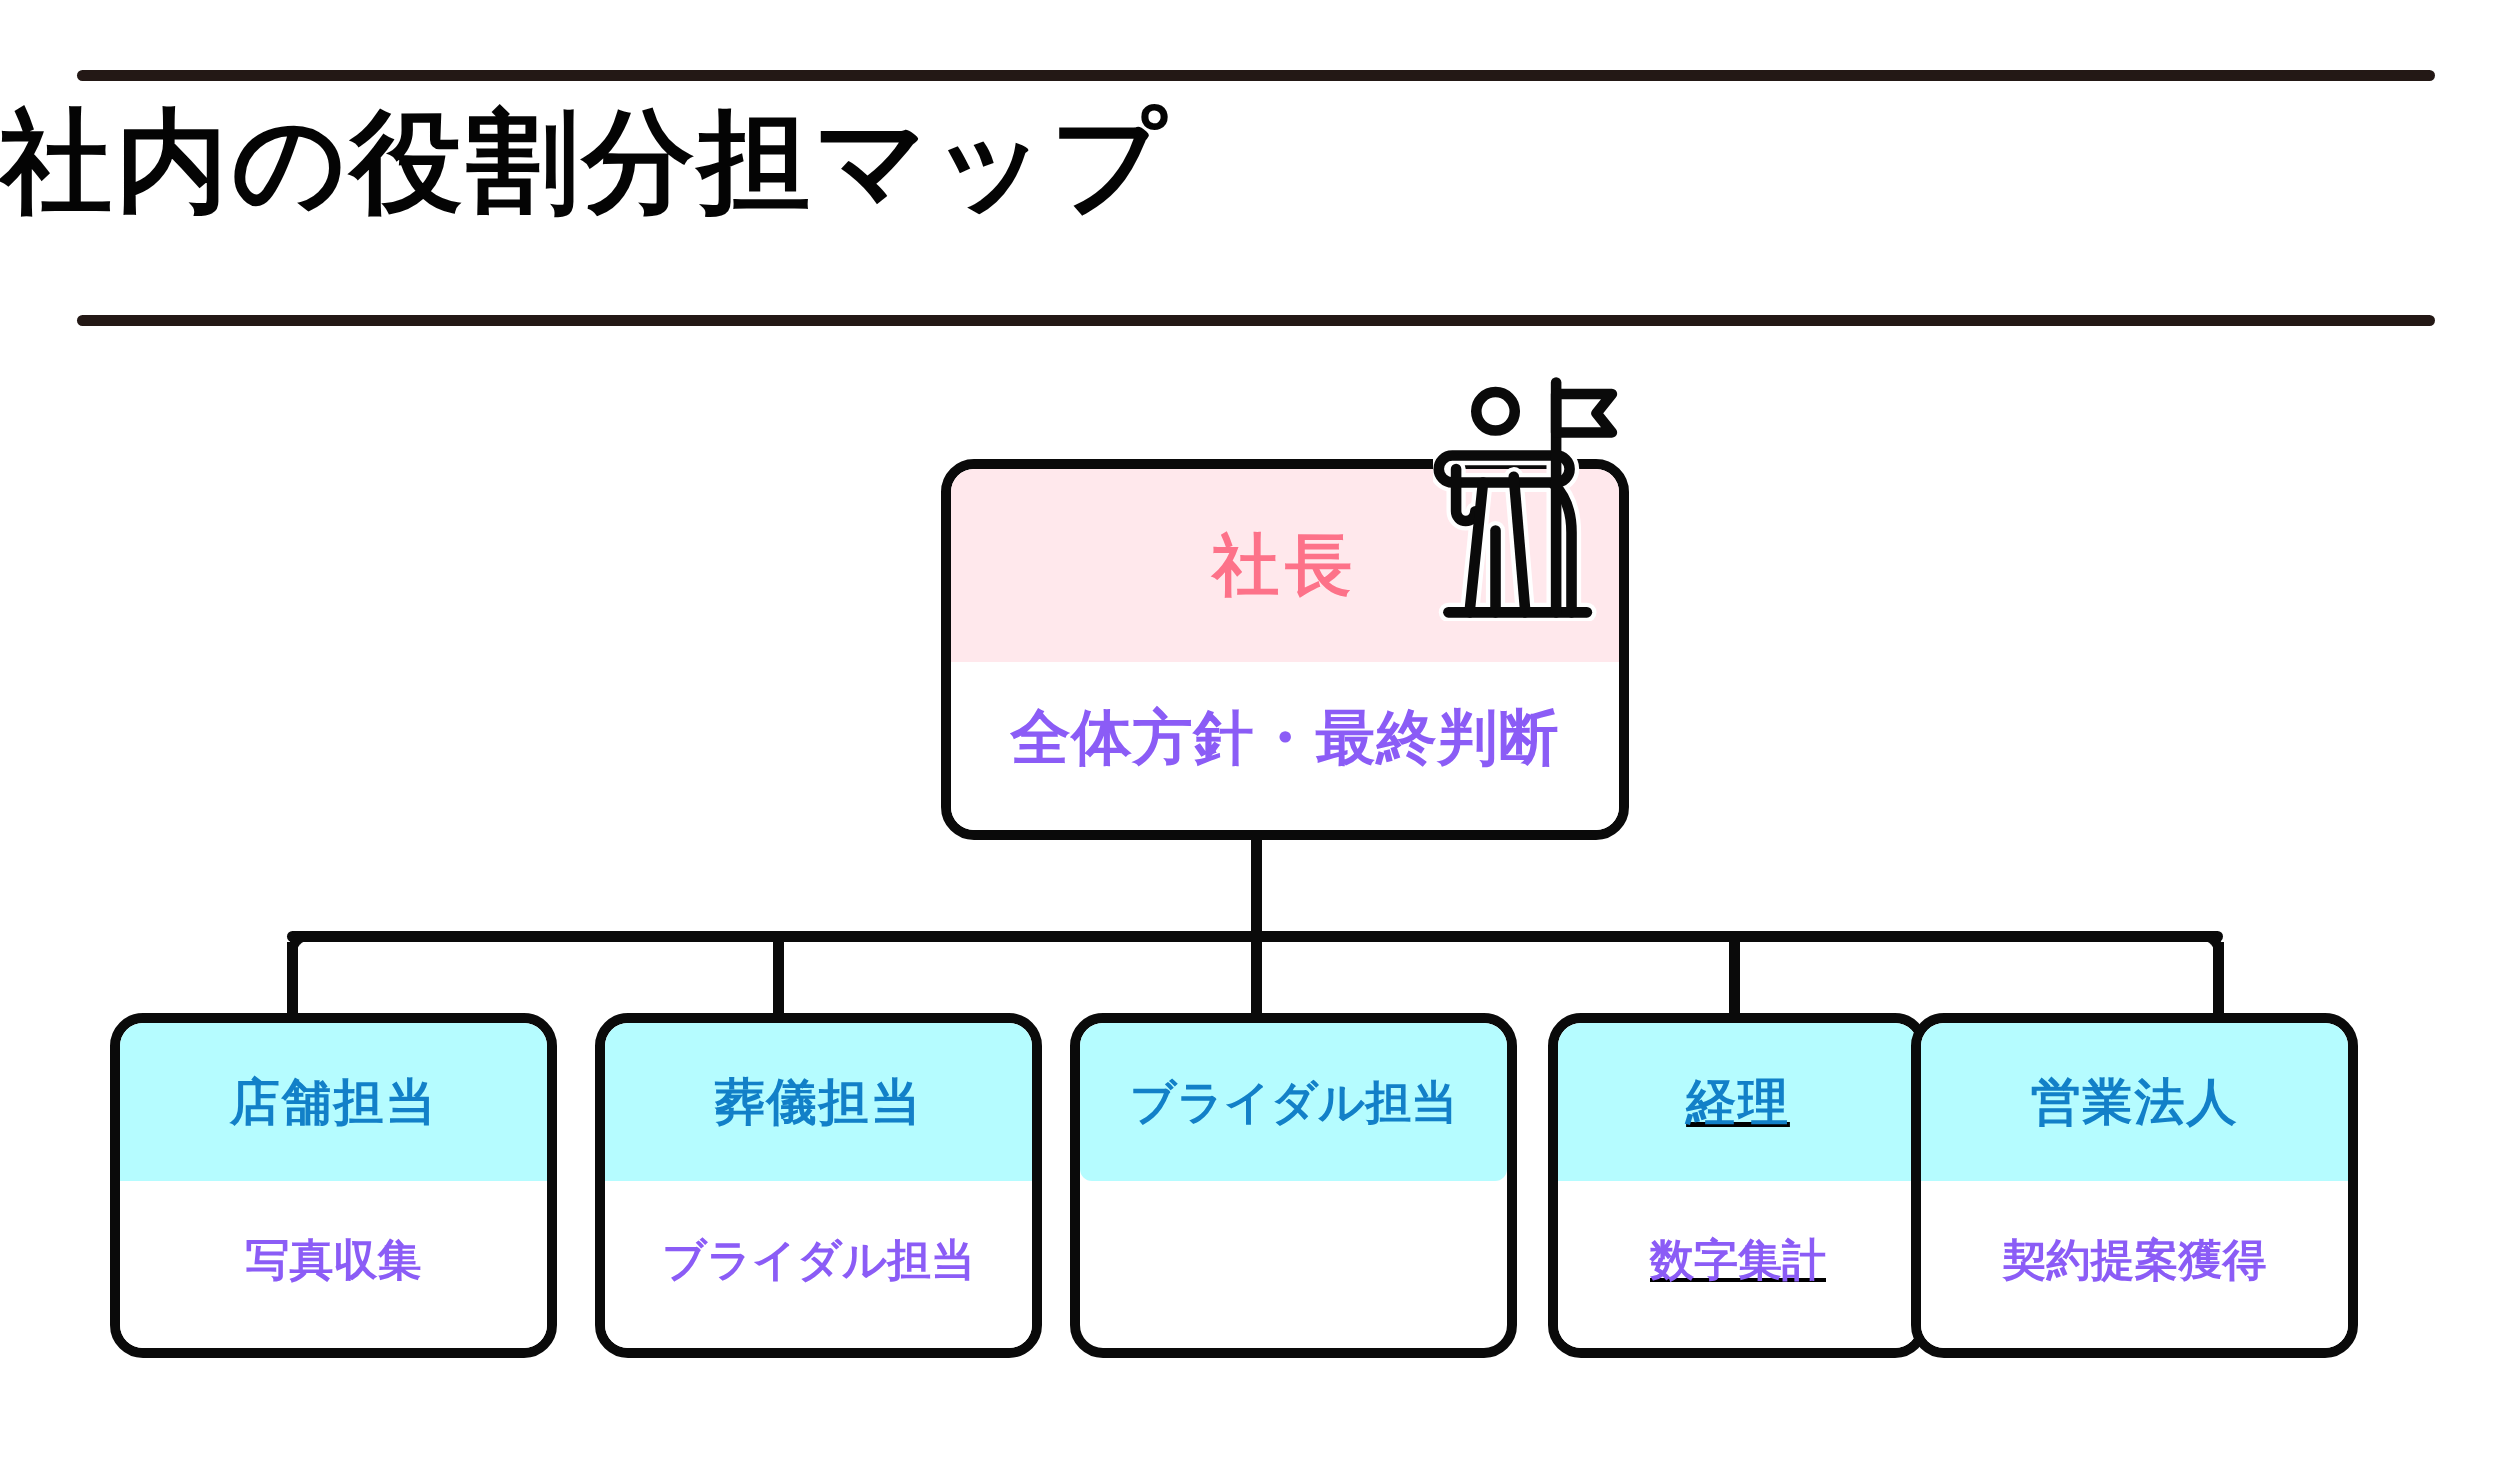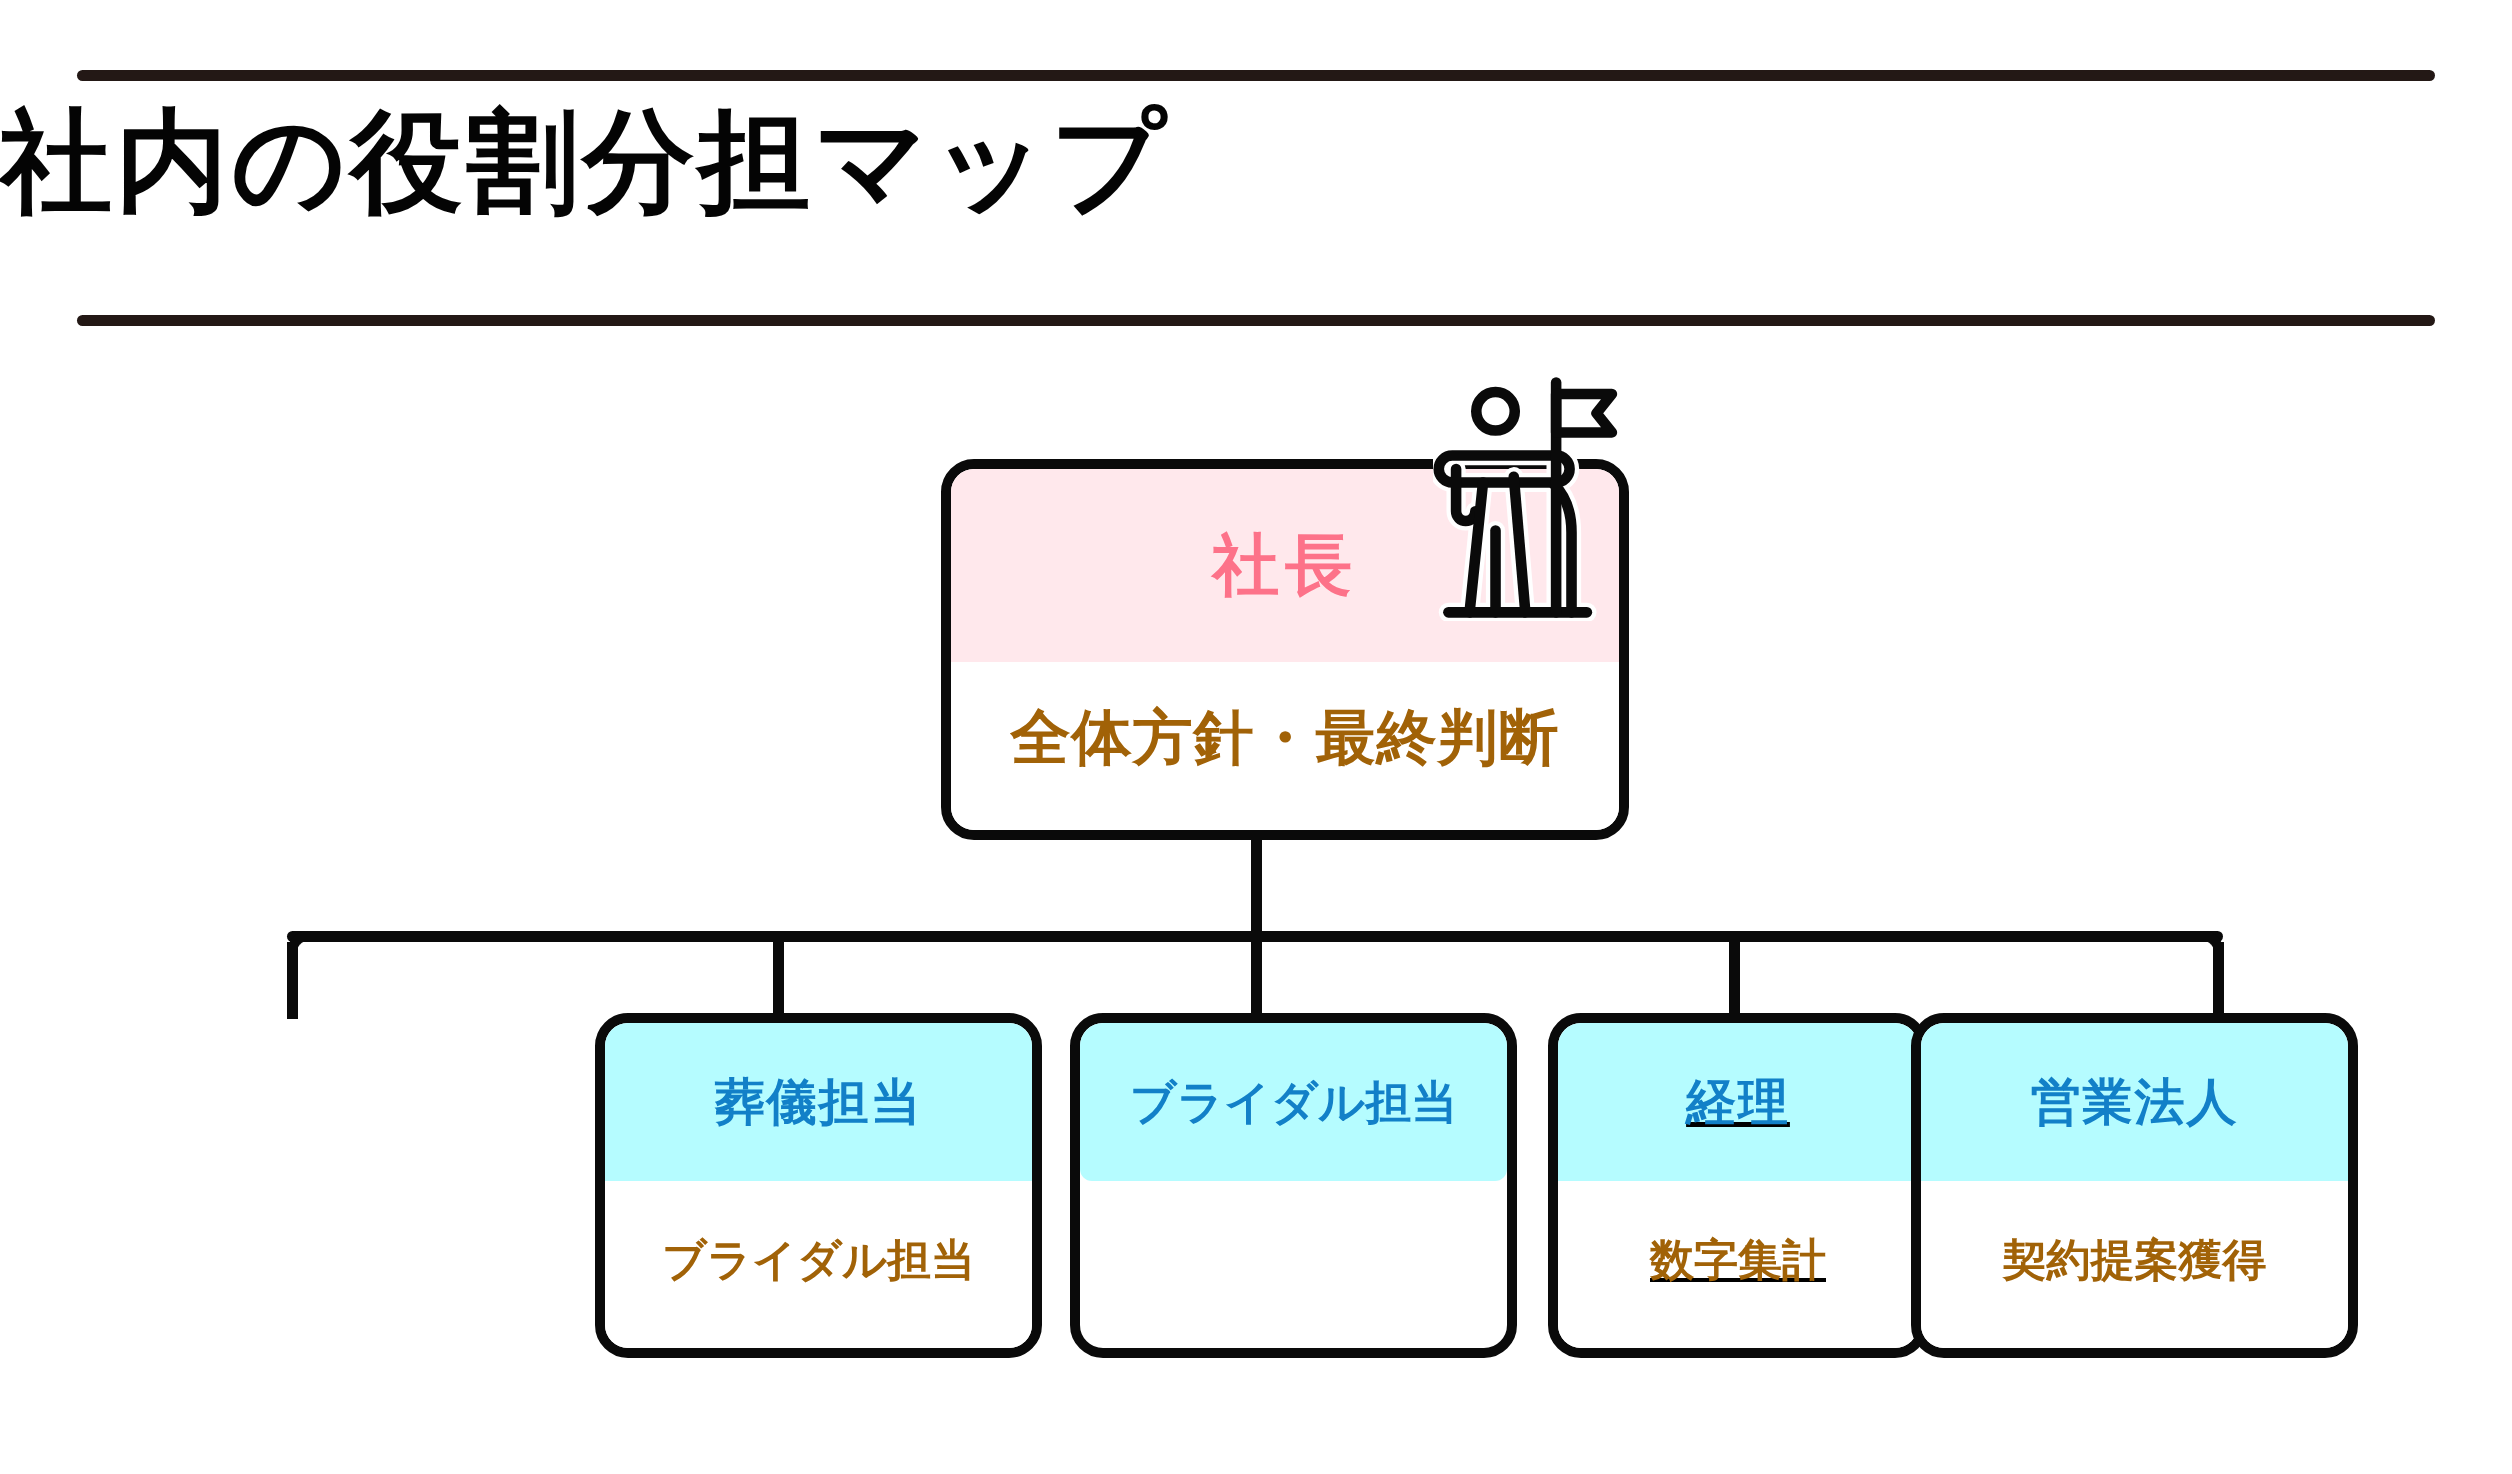--- a/index.html
+++ b/index.html
@@ -65,21 +65,21 @@
     line-height: 1.05;
     white-space: nowrap;
   }
   .node .node-body {
     flex: 1 1 auto;
     display: flex;
     align-items: center;
     justify-content: center;
     text-align: center;
     background: #ffffff;
-    color: #a16207;
+    color: #8b5cf6;
     font-weight: 700;
     line-height: 1.1;
     white-space: nowrap;
     border-radius: 7px;
   }
 
   
   #root-node {
     left: 913px;
     top: 459px;
@@ -236,20 +236,24 @@
   <div class="conn" id="conn-root-stem"></div>
   <div class="conn" id="conn-bus"></div>
   <div class="elbow" id="elbow-left"></div>
   <div class="elbow" id="elbow-right"></div>
   <div class="conn-drop" id="drop-0" style="left:287px;"></div>
   <div class="conn-drop" id="drop-1" style="left:773px;"></div>
   <div class="conn-drop" id="drop-2" style="left:1251px;"></div>
   <div class="conn-drop" id="drop-3" style="left:1729px;"></div>
   <div class="conn-drop" id="drop-4" style="left:2213px;"></div>
 
+  <div class="node child-node" id="child-0">
+    <div class="node-head">店舗担当</div>
+    <div class="node-body">写真収集</div>
+  </div>
 
   <div class="node child-node" id="child-1">
     <div class="node-head">葬儀担当</div>
     <div class="node-body">ブライダル担当</div>
   </div>
 
   <div class="node child-node narrow-head" id="child-2">
     <div class="node-head">ブライダル担当</div>
   </div>
 

